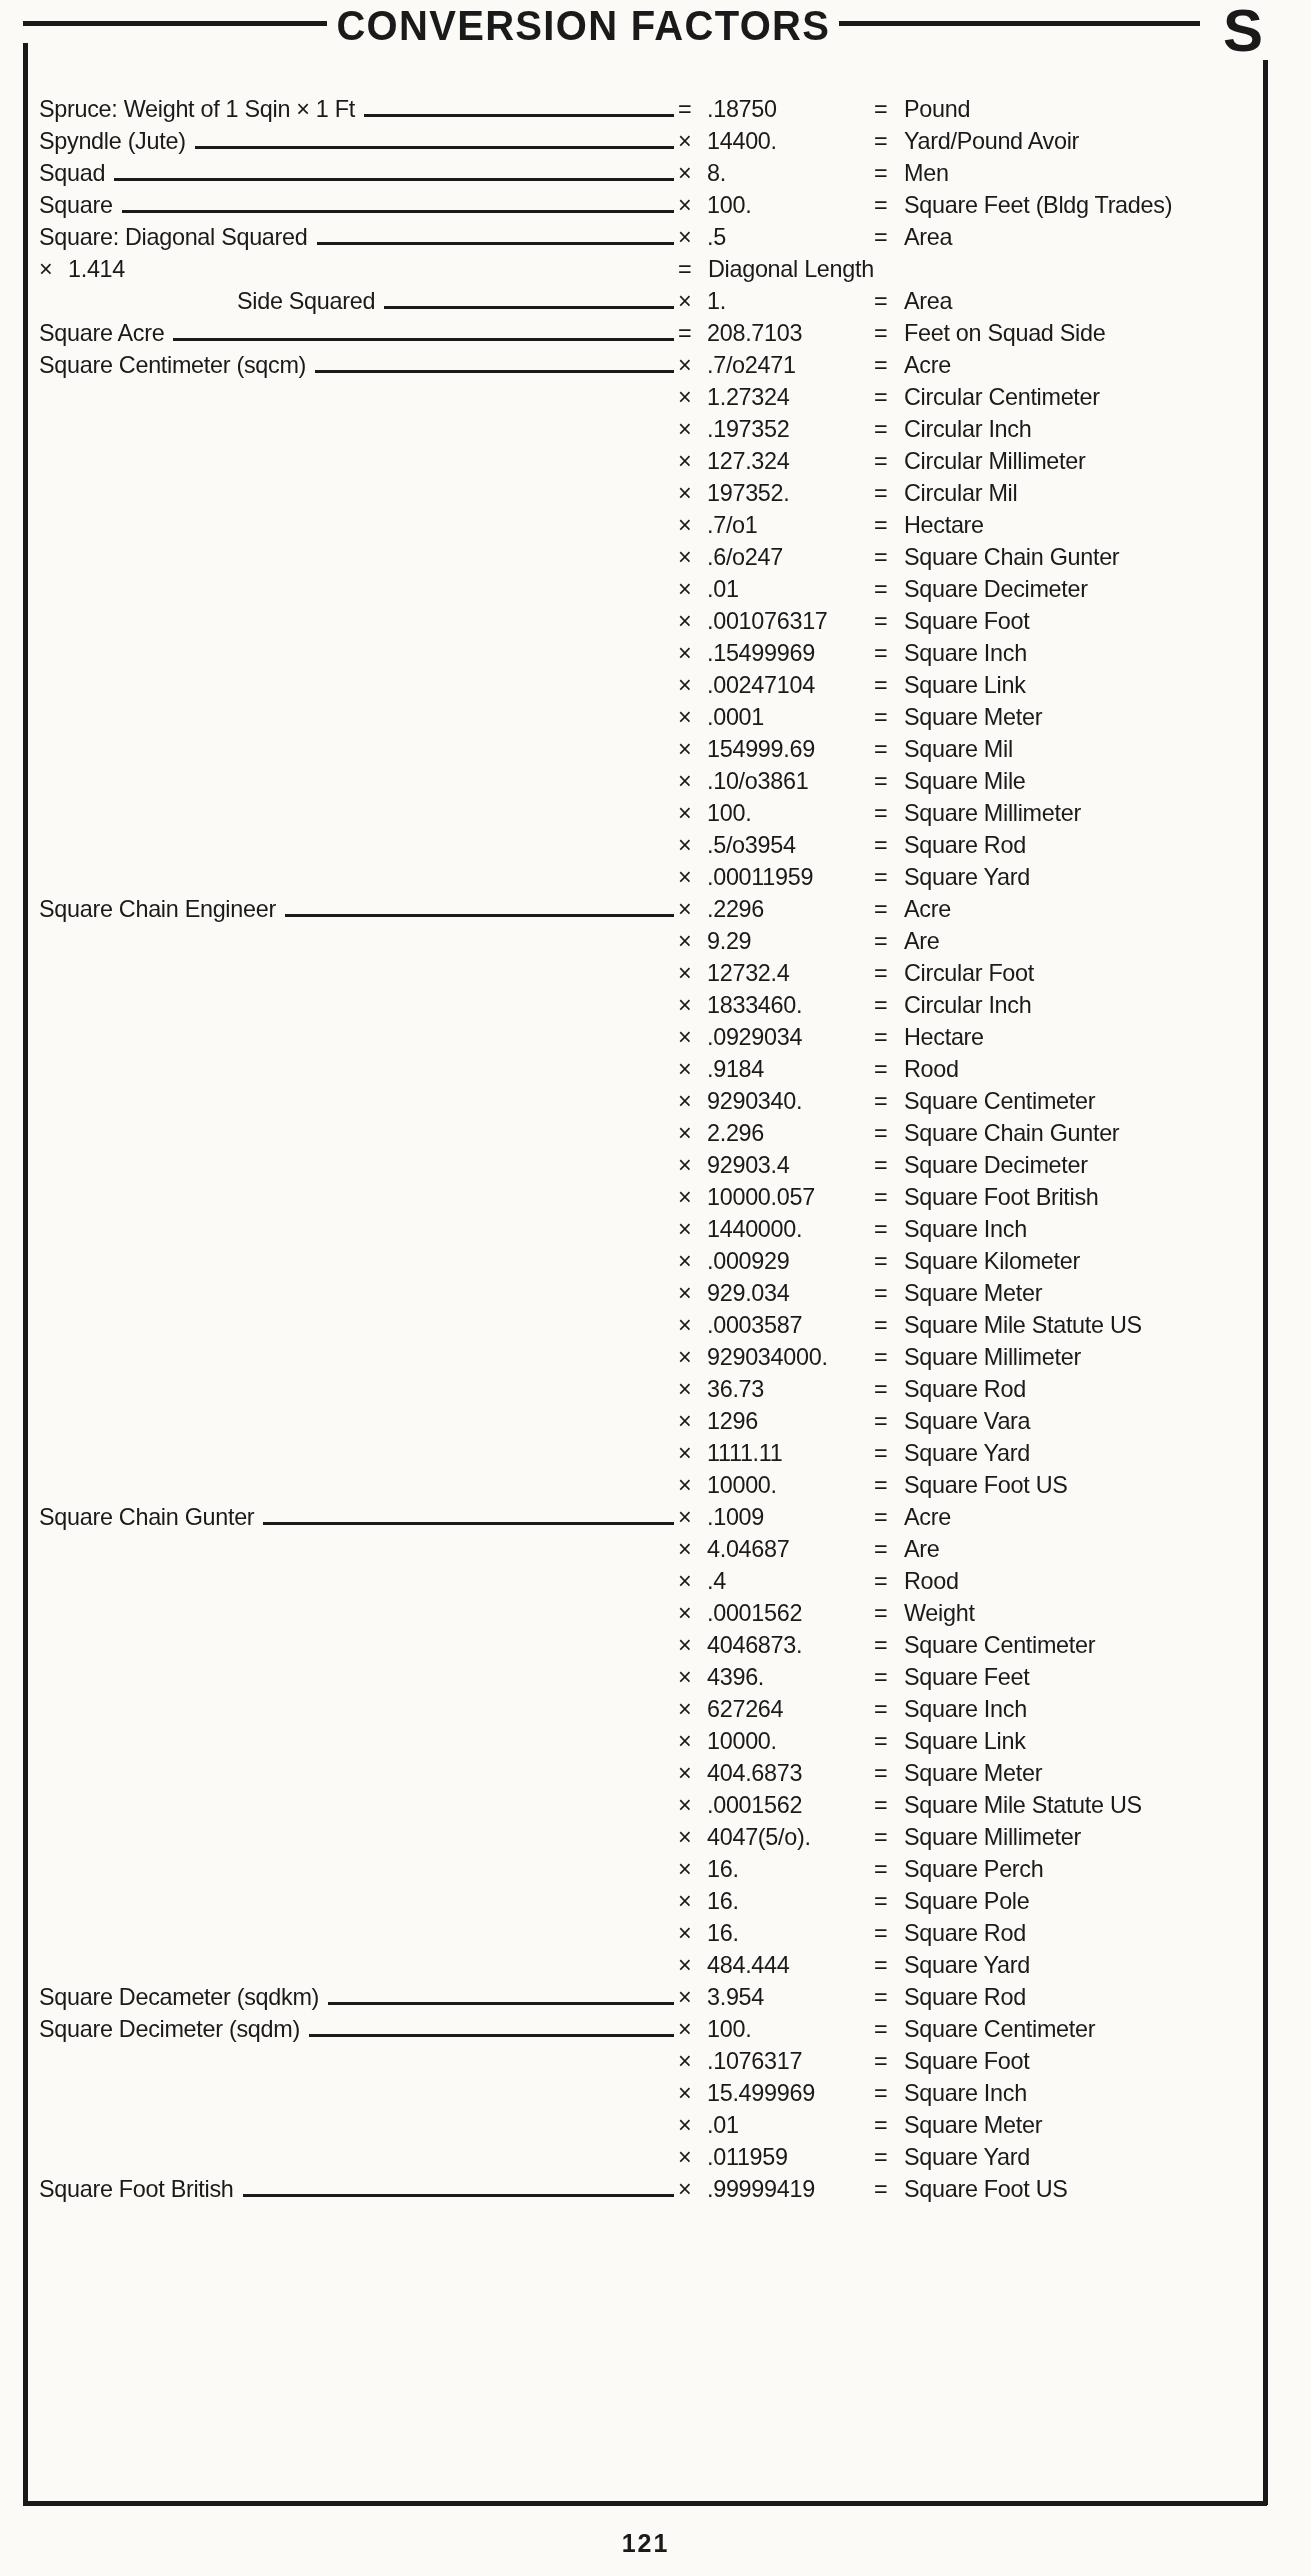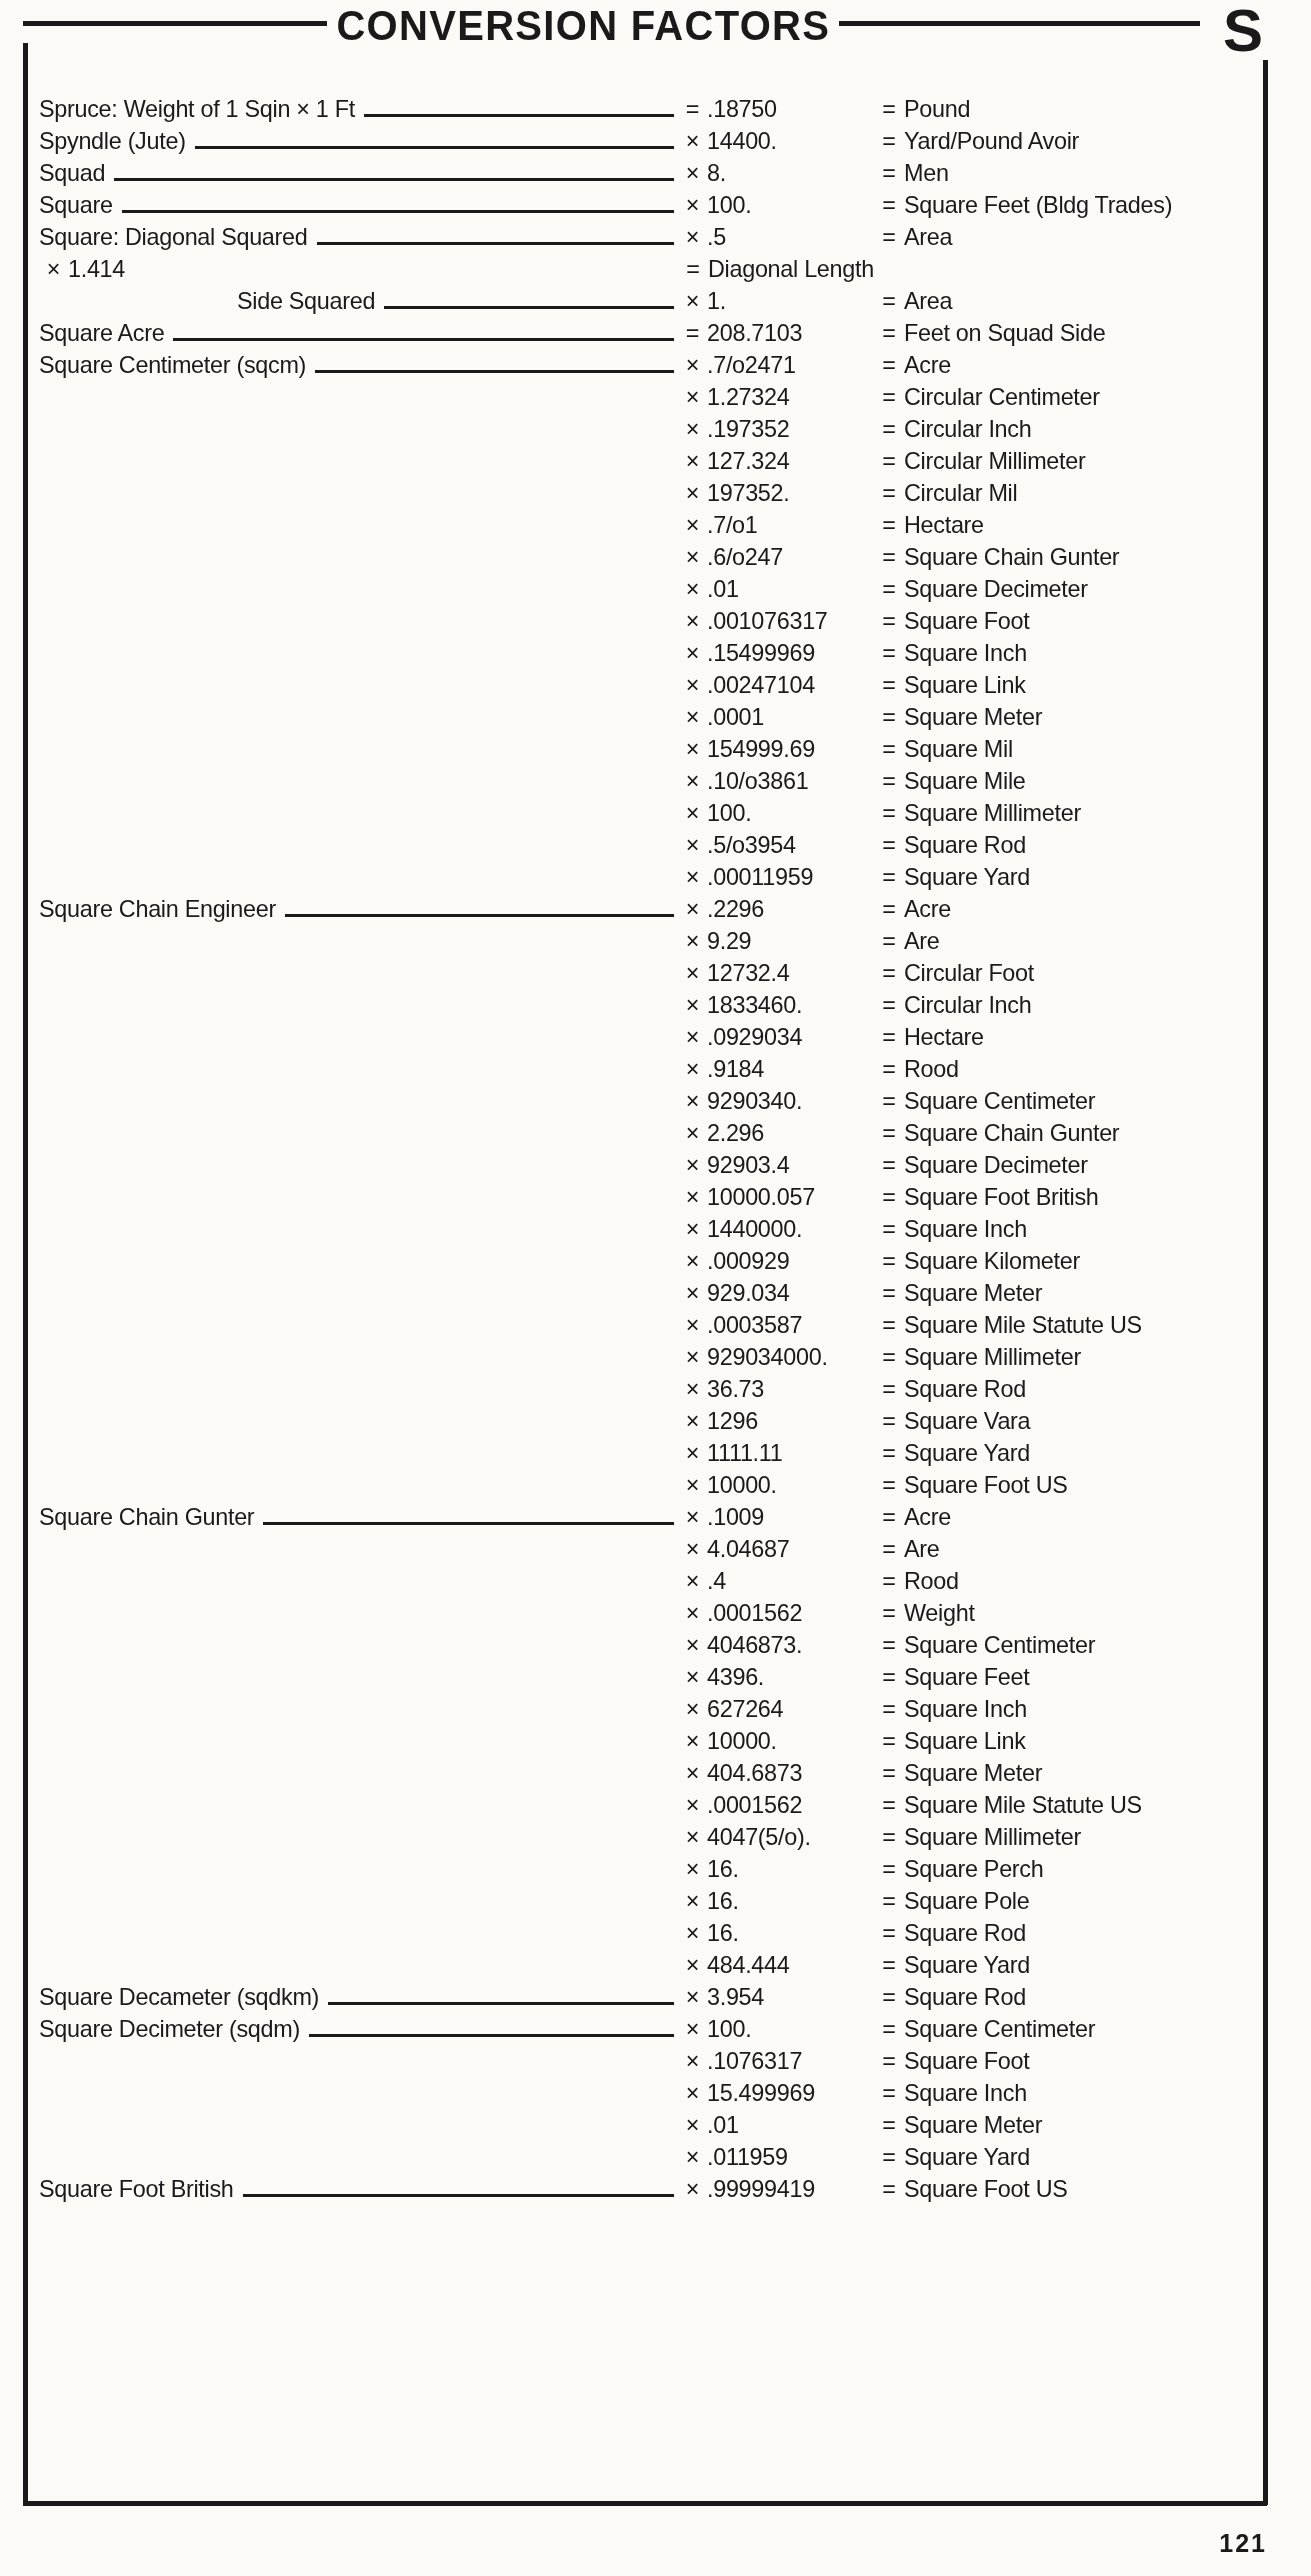--- a/index.html
+++ b/index.html
@@ -32,21 +32,21 @@
     font-size:60px;font-weight:bold;line-height:1;
     margin-left:19.5px;margin-bottom:-15.6px;width:47px;text-align:center;
   }
   
   .border-left{position:absolute;left:23.4px;top:43px;width:4.6px;height:2461px;background:var(--ink);}
   .border-right{position:absolute;left:1263px;top:60px;width:4.6px;height:2445px;background:var(--ink);}
   .border-bottom{position:absolute;left:23.4px;top:2501px;width:1244px;height:4.6px;background:var(--ink);}
   
   .table{
     position:absolute;left:39px;top:93px;width:1229px;
-    font-size:23.4px;letter-spacing:-0.3px;text-align:center;
+    font-size:23.4px;letter-spacing:-0.3px;
   }
   .row{
     display:grid;
     grid-template-columns:639px 196px 1fr;
     height:32px;
     align-items:center;
     white-space:nowrap;
   }
   .cell-label{display:flex;min-width:0;}
   .indent .cell-label{padding-left:198px;}
@@ -58,22 +58,22 @@
     align-self:stretch;
   }
   .cell-factor{display:flex;}
   .op{width:29px;}
   .factor{}
   .cell-result{display:flex;}
   .eq{width:30px;}
   .result{}
   
   .footer{
-    position:absolute;top:2529px;left:0;width:1267px;
-    text-align:right;
+    position:absolute;top:2529px;left:12px;width:1267px;
+    text-align:center;
   }
   .pageno{font-size:25px;font-weight:bold;letter-spacing:2px;}
 </style>
 </head>
 <body>
 
 <div class="header">
   <span class="rule rule-left"></span>
   <h1 class="page-title">CONVERSION FACTORS</h1>
   <span class="rule rule-right"></span>

